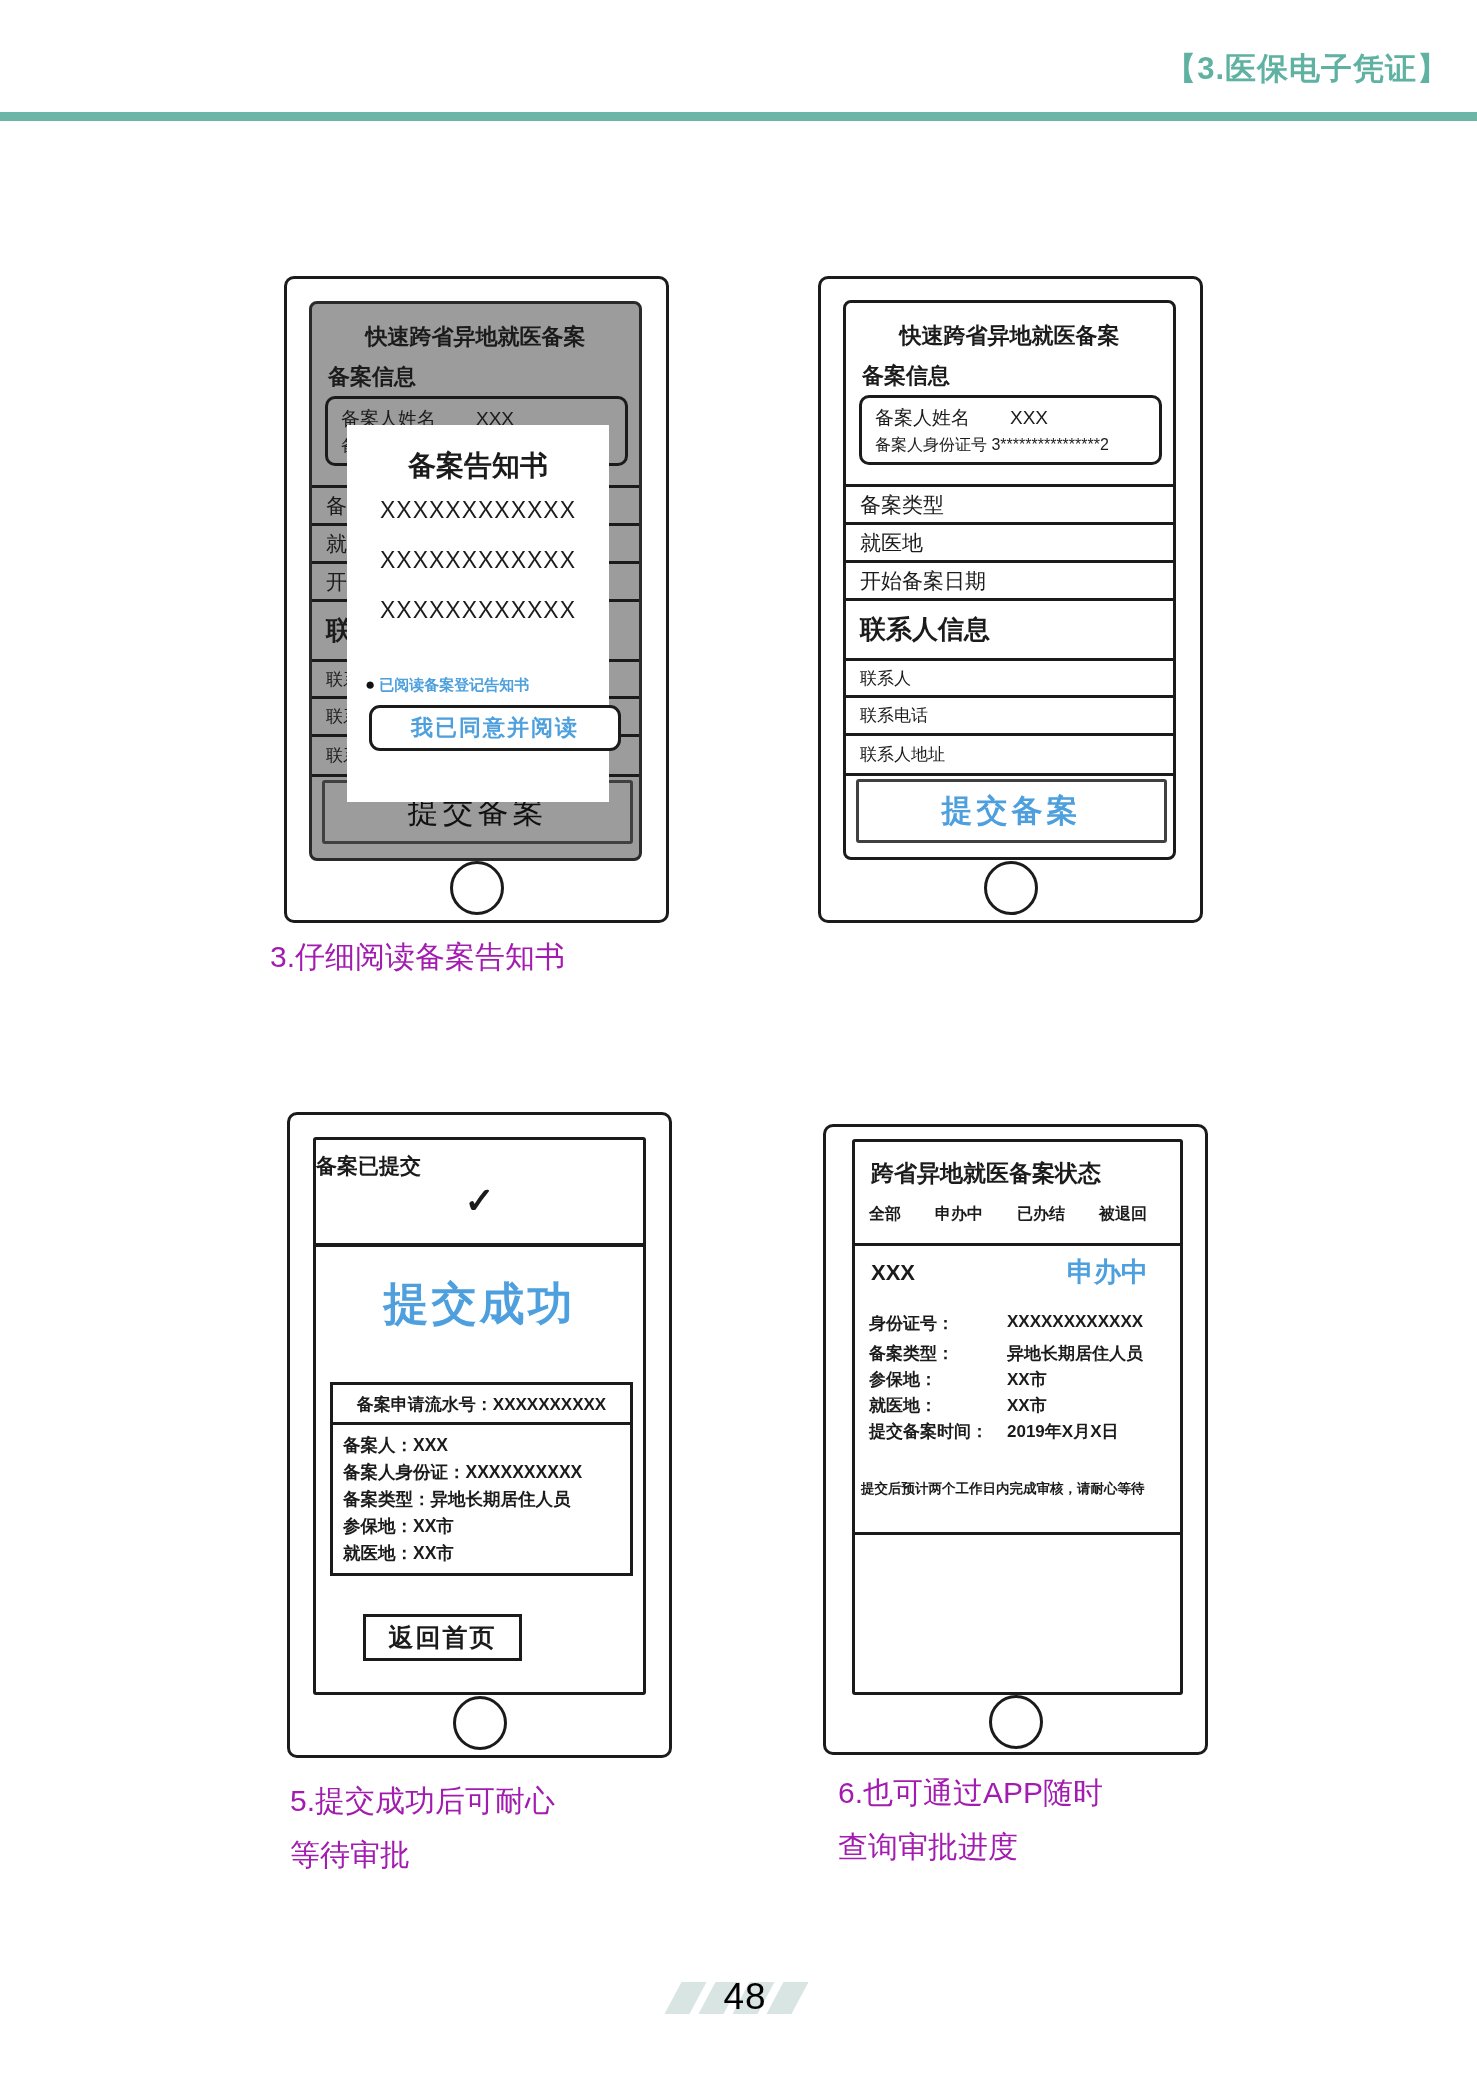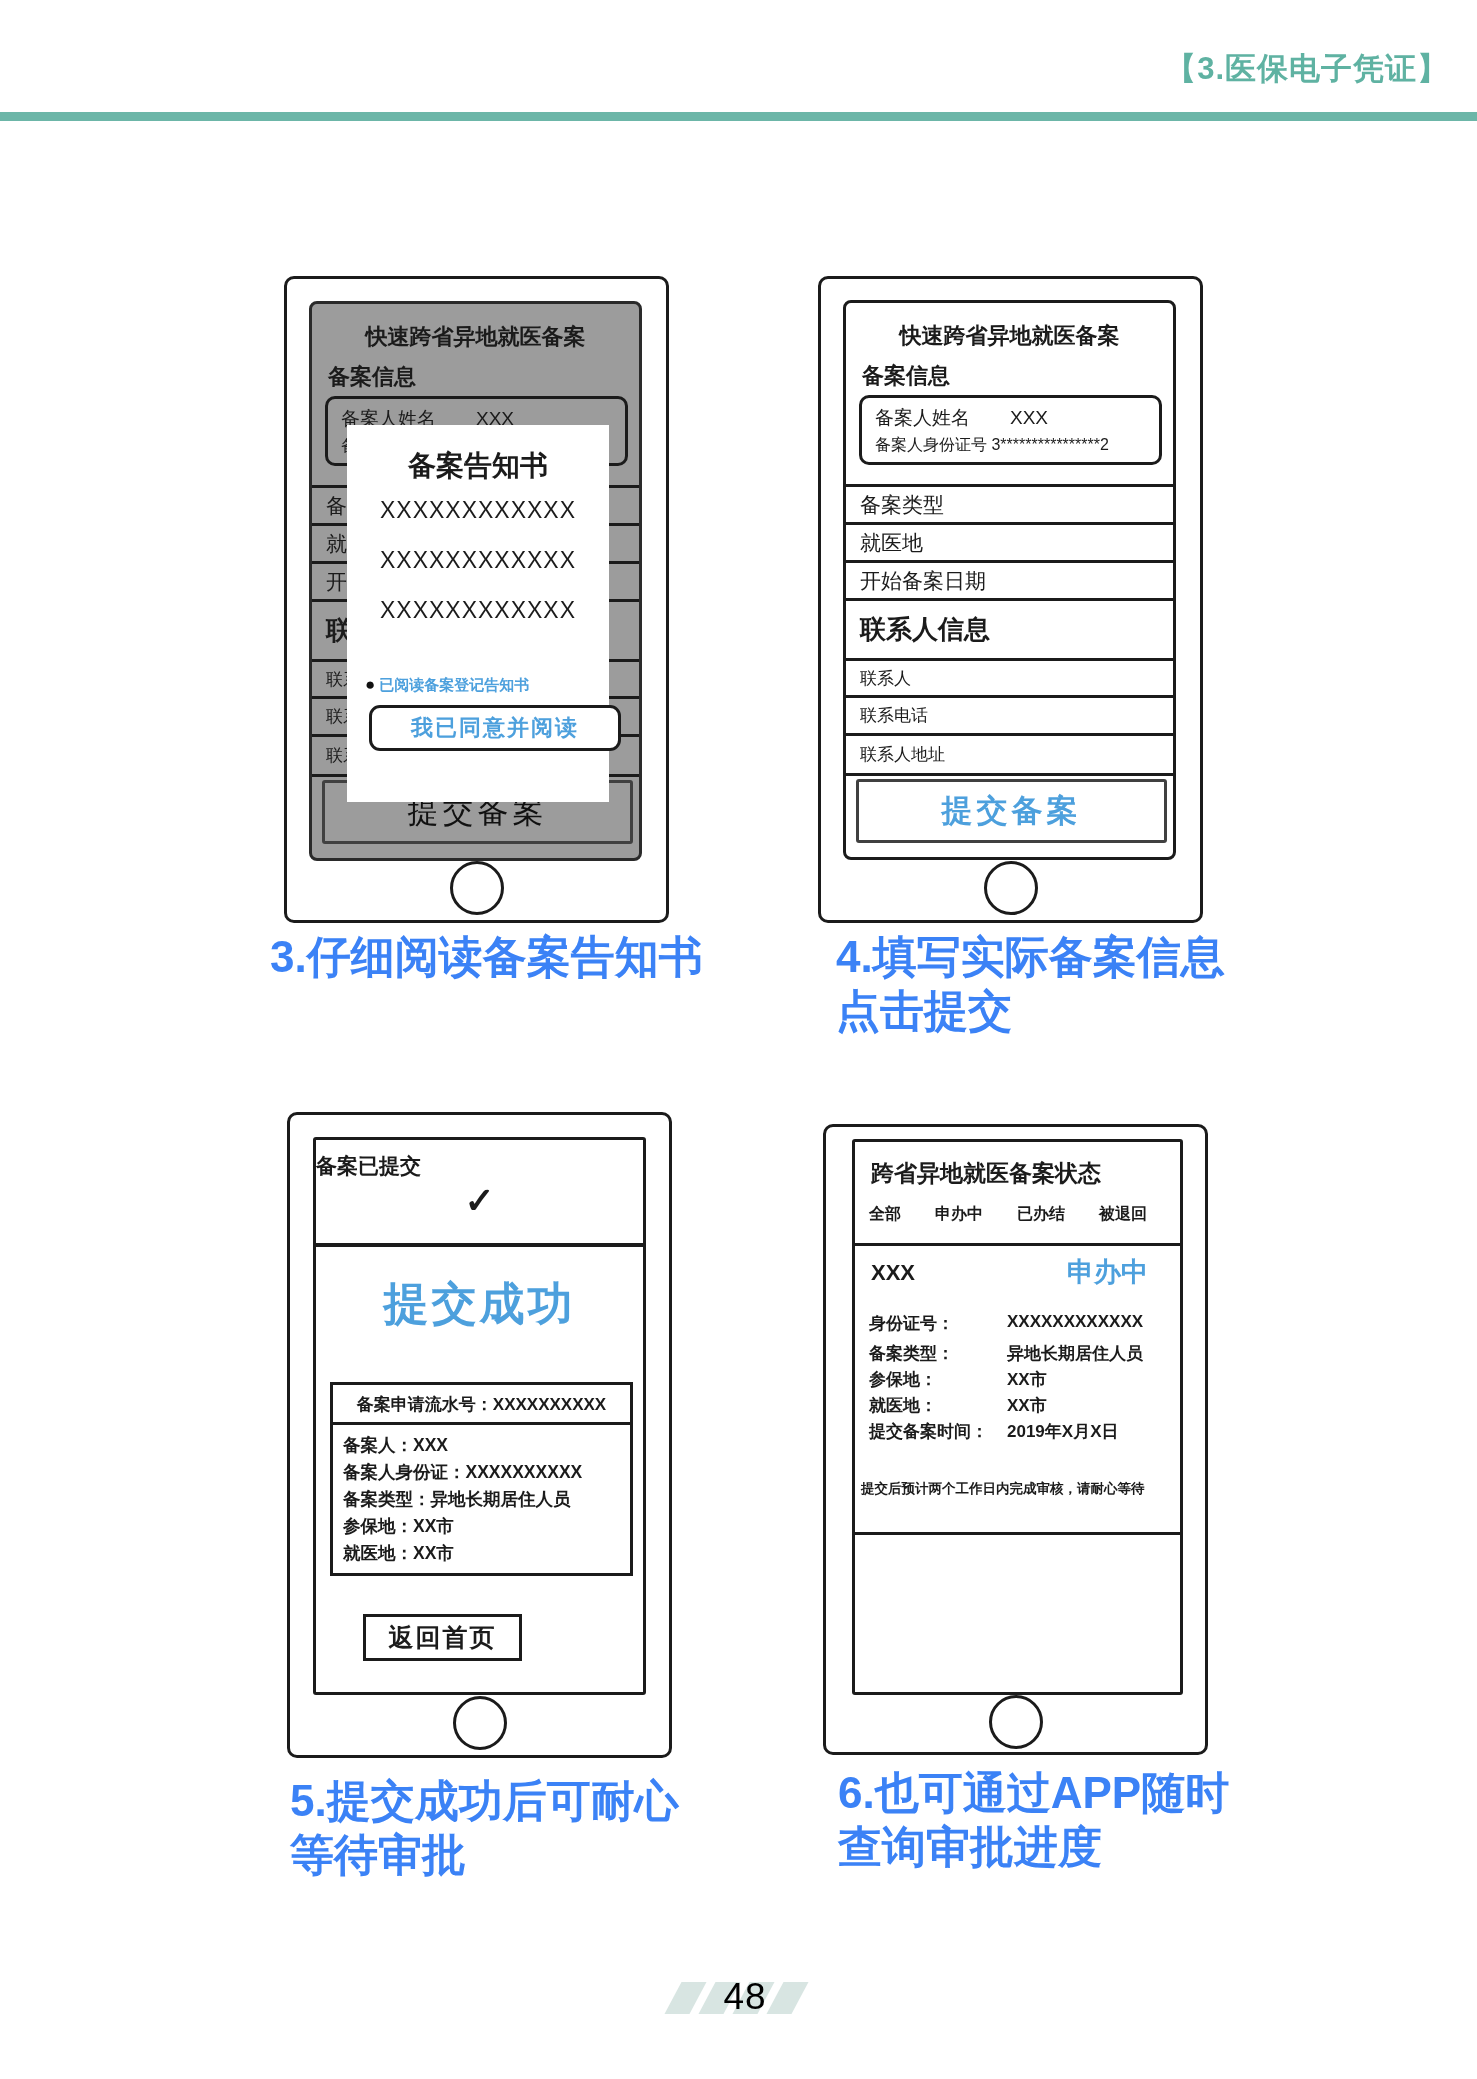--- a/index.html
+++ b/index.html
@@ -84,21 +84,21 @@
   .p4-tabs { position:absolute; left:14px; top:62px; display:flex; gap:34px; font-size:16px; font-weight:600; }
   .p4-name { position:absolute; left:16px; top:118px; font-size:22px; font-weight:600; }
   .p4-status { position:absolute; left:212px; top:112px; font-size:27px; font-weight:600; color:#4da0dd; }
   .p4-field { position:absolute; left:14px; width:310px; font-size:17px; font-weight:600; display:flex; }
   .p4-field .lbl { width:138px; }
   .p4-f1 { top:170px; } .p4-f2 { top:200px; } .p4-f3 { top:226px; } .p4-f4 { top:252px; } .p4-f5 { top:278px; }
   .p4-note { position:absolute; left:6px; top:338px; width:320px; font-size:13.5px; font-weight:600; }
   .p4-line { position:absolute; left:0; top:390px; width:100%; border-top:3px solid #1b1b1b; }
 
   
-  .caption { position:absolute; font-size:44px; font-weight:700; line-height:54px; color:#3b82f6; }
+  .caption { position:absolute; font-size:30px; font-weight:400; line-height:54px; color:#a21caf; }
   .cap-3 { left:270px; top:930px; }
   .cap-4 { left:836px; top:930px; }
   .cap-5 { left:290px; top:1774px; }
   .cap-6 { left:838px; top:1766px; }
 
   
   .pageno-wrap { position:absolute; left:665px; top:1980px; width:160px; height:38px; }
   .slash { position:absolute; top:2px; width:25px; height:32px; background:#d8e5e2; transform:skewX(-28deg); }
   .slash.s1 { left:8px; } .slash.s2 { left:42px; } .slash.s3 { left:76px; } .slash.s4 { left:110px; }
   .pageno { position:absolute; left:0; top:-4px; width:100%; text-align:center; font-size:37px; color:#000000;
@@ -248,24 +248,20 @@
           <span class="lbl">提交备案时间：</span>
           <span>2019年X月X日</span>
         </div>
       <div class="p4-note">提交后预计两个工作日内完成审核，请耐心等待</div>
       <div class="p4-line"></div>
     </div>
     <div class="home-btn"></div>
   </div>
 
   <div class="caption cap-3">3.仔细阅读备案告知书</div>
-  <div class="caption cap-4">
-    <div>4.填写实际备案信息</div>
-    <div>点击提交</div>
-  </div>
   <div class="caption cap-5">
     <div>5.提交成功后可耐心</div>
     <div>等待审批</div>
   </div>
   <div class="caption cap-6">
     <div>6.也可通过APP随时</div>
     <div>查询审批进度</div>
   </div>
 
   <div class="pageno-wrap">

